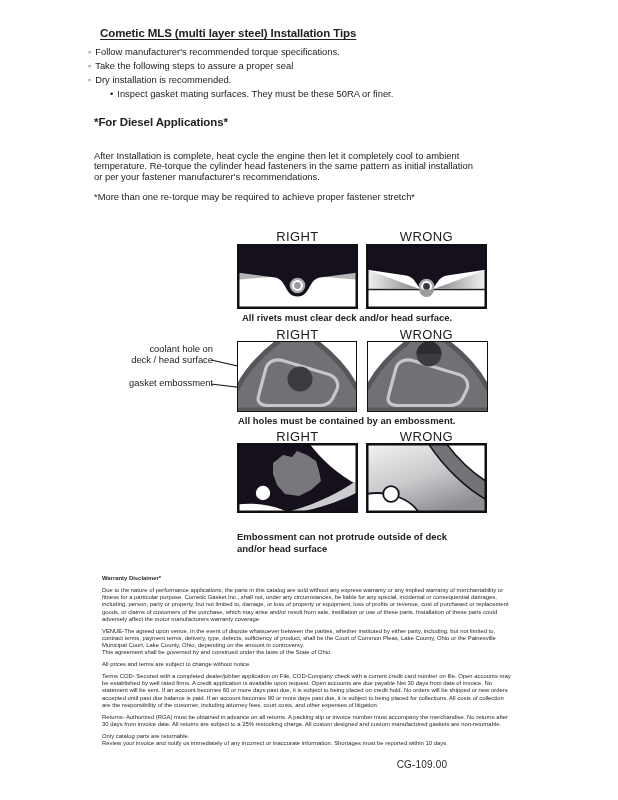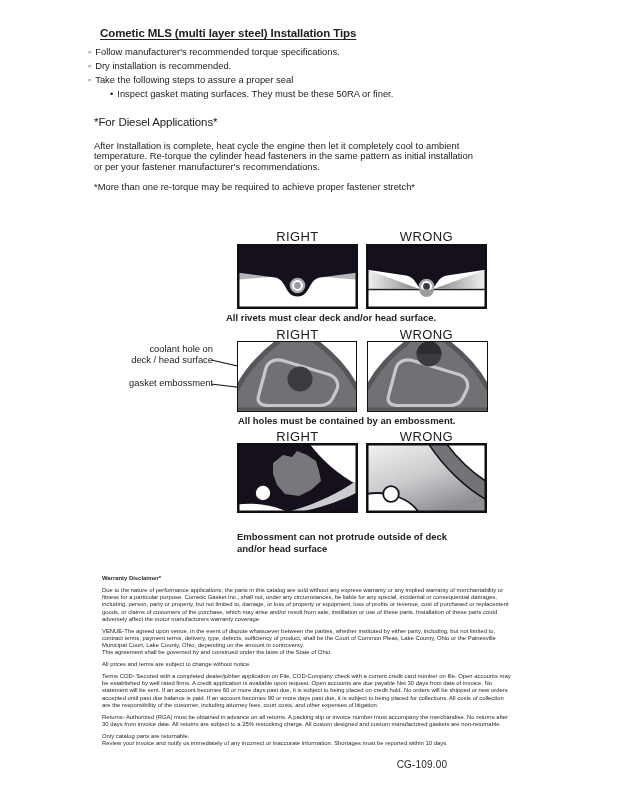--- a/index.html
+++ b/index.html
@@ -10,21 +10,21 @@
   .title { position:absolute; left:100px; top:27px; font-size:11.5px; font-weight:700;
            letter-spacing:-0.1px; text-decoration:underline; text-underline-offset:2px; }
 
   .tips { position:absolute; left:88px; top:45px; width:470px; font-size:9.4px; }
   .bullet, .subbullet { line-height:14px; white-space:pre-line; }
   .bullet::before { content:"◦"; margin-right:4px; font-size:9px; }
   .subbullet { margin-left:22px; }
   .subbullet::before { content:"•"; margin-right:4px; }
 
   .diesel { position:absolute; left:94px; top:116px; width:470px; }
-  .diesel-heading { font-size:11.5px; font-weight:400; margin-bottom:13px; letter-spacing:-0.1px; }
+  .diesel-heading { font-size:11.5px; font-weight:700; margin-bottom:23px; letter-spacing:-0.1px; }
   .para { font-size:9.4px; line-height:10.4px; margin-bottom:10px; white-space:pre-line; }
 
   .dg-header { position:absolute; width:121px; text-align:center; font-size:13px;
                letter-spacing:0.4px; color:#1c191c; }
   .panel { position:absolute; display:block; }
   .caption { position:absolute; font-size:9.5px; font-weight:700; white-space:pre-line; line-height:11.5px; }
 
   .ptr-label { position:absolute; left:120px; width:93px; text-align:right;
                font-size:9.4px; line-height:10.8px; white-space:pre-line; }
   .ptr-lines { position:absolute; left:205px; top:352px; }
@@ -40,22 +40,22 @@
 </style>
 </head>
 <body>
 
 <div class="page">
 
   <div class="title">Cometic MLS (multi layer steel) Installation Tips</div>
 
   <div class="tips">
     <div class="bullet">Follow manufacturer's recommended torque specifications.</div>
+    <div class="bullet">Take the following steps to assure a proper seal</div>
     <div class="bullet">Dry installation is recommended.</div>
-    <div class="bullet">Take the following steps to assure a proper seal</div>
     <div class="subbullet">Inspect gasket mating surfaces.  They must be these 50RA or finer.</div>
   </div>
 
   <div class="diesel">
     <div class="diesel-heading">*For Diesel Applications*</div>
     <div class="para">After Installation is complete, heat cycle the engine then let it completely cool to ambient
 temperature. Re-torque the cylinder head fasteners in the same pattern as initial installation
 or per your fastener manufacturer's recommendations.</div>
     <div class="para">*More than one re-torque may be required to achieve proper fastener stretch*</div>
   </div>
@@ -90,21 +90,21 @@
     <polygon points="119,26 69,44.5 119,44.5" fill="url(#gwr)"></polygon>
     <path d="M0 0 H121 V25.5 L81 31.5 C69 33.5 71.5 46.5 60.5 46.5 C49.5 46.5 52 33.5 40 31.5 L0 25.5 Z" fill="#15101b"></path>
     <line x1="2" y1="45.5" x2="119" y2="45.5" stroke="#1c1c22" stroke-width="1.6"></line>
     <circle cx="60.5" cy="42.5" r="7.8" fill="#a9aaab"></circle>
     <circle cx="60.5" cy="42.5" r="5.4" fill="#ffffff"></circle>
     <circle cx="60.5" cy="42.5" r="3.4" fill="#3a3a40"></circle>
     <path d="M53 45.5 A 7.5 7.5 0 0 0 68 45.5 Z" fill="#9a9b9d"></path>
     <rect x="1.25" y="1.25" width="118.5" height="62.5" fill="none" stroke="#101014" stroke-width="2.5"></rect>
   </svg>
 
-  <div class="caption" style="left:226px;top:312px">All rivets must clear deck and/or head surface.</div>
+  <div class="caption" style="left:242px;top:312px">All rivets must clear deck and/or head surface.</div>
 
   <div class="dg-header" style="left:237px;top:327px">RIGHT</div>
   <div class="dg-header" style="left:366px;top:327px">WRONG</div>
 
   <div class="ptr-label" style="top:344px">coolant hole on
 deck / head surface</div>
   <div class="ptr-label" style="top:378px">gasket embossment</div>
 
   <svg class="ptr-lines" width="100" height="45" viewBox="0 0 100 45">
     <line x1="6" y1="8" x2="91" y2="27" stroke="#1a1a1a" stroke-width="1.2"></line>

